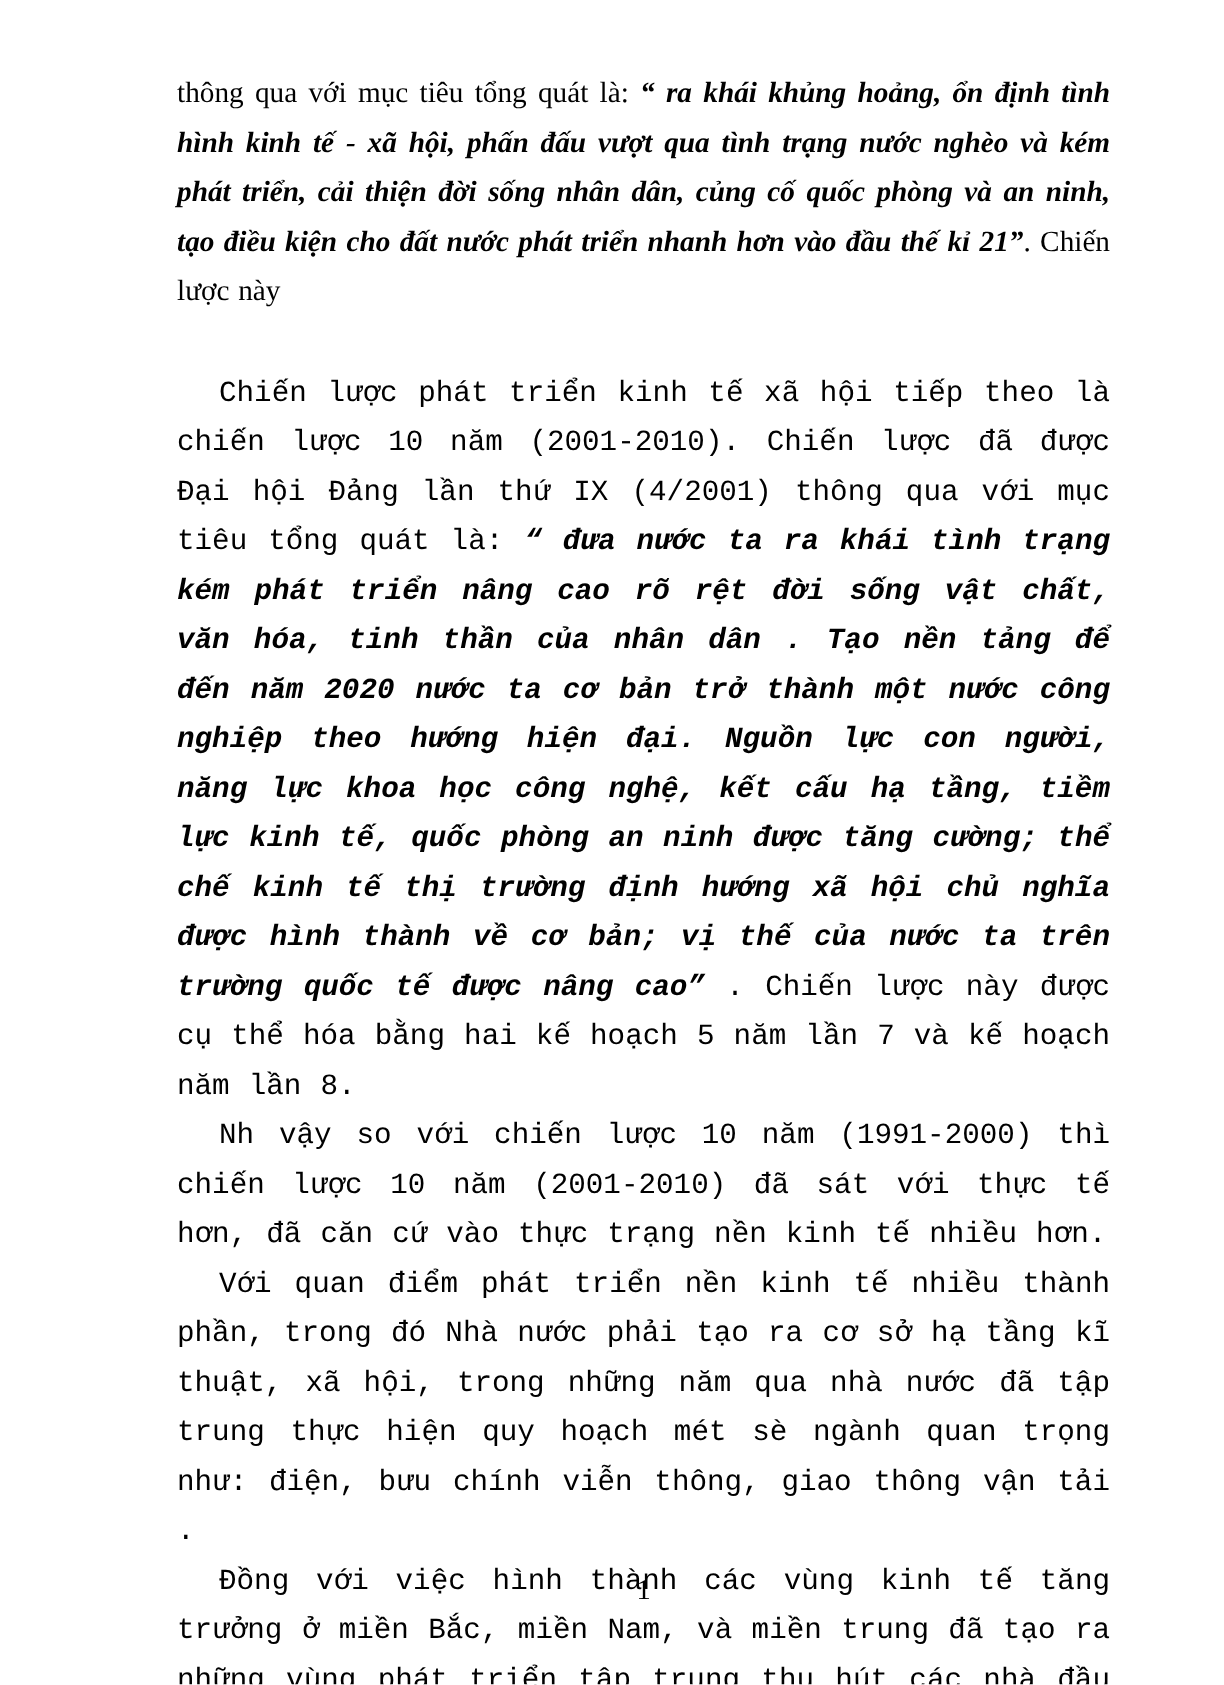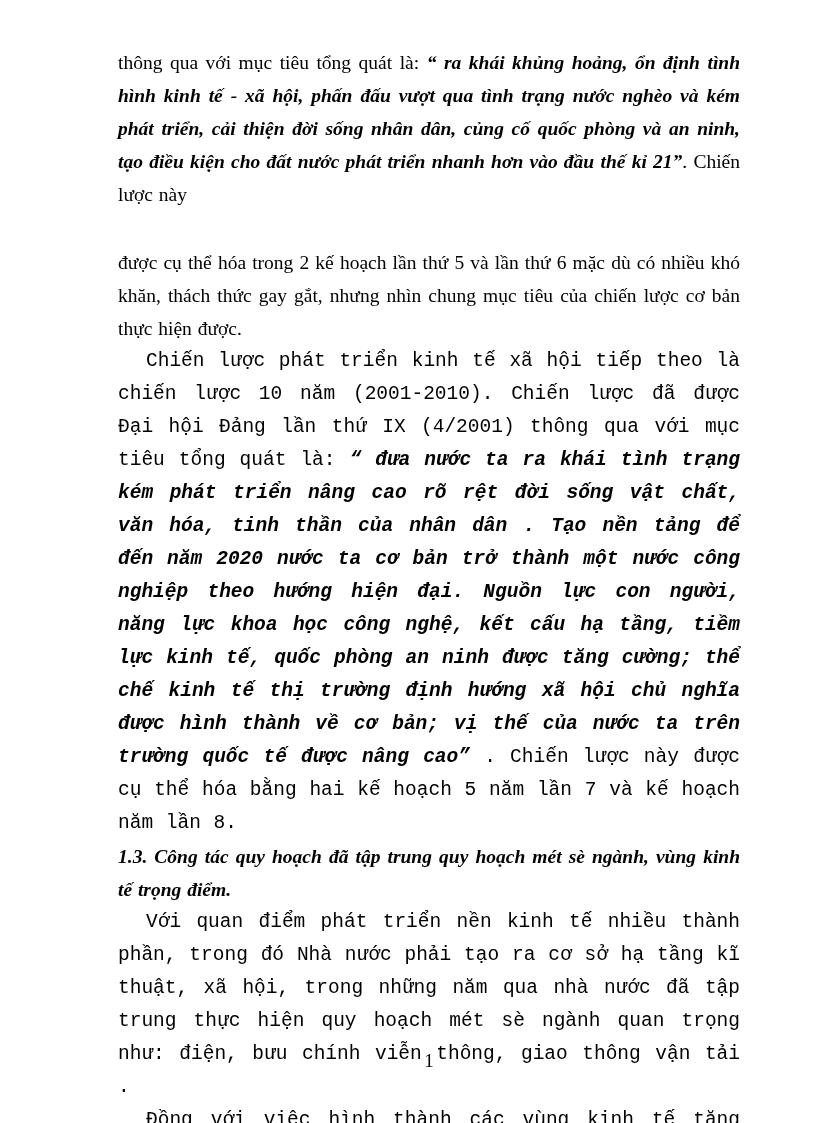--- a/index.html
+++ b/index.html
@@ -53,26 +53,25 @@
   </style>
 </head>
 <body>
 
 <div class="sheet">
 
   <div class="textblock">
 
     <p class="para gap-after"><span>thông qua với mục tiêu tổng quát là: </span><span class="bi">“ ra khái khủng hoảng, ổn định tình hình kinh tế - xã hội, phấn đấu vượt qua tình trạng nước nghèo và kém phát triển, cải thiện đời sống nhân dân, củng cố quốc phòng và an ninh, tạo điều kiện cho đất nước phát triển nhanh hơn vào đầu thế kỉ 21”</span><span>. Chiến lược này</span></p>
 
-    <p class="para"><span>được cụ thể hóa trong 2 kế hoạch lần thứ 5 và lần thứ 6 mặc dù có nhiều khó khăn, thách thức gay gắt, nhưng nhìn chung mục tiêu của chiến lược cơ bản thực hiện được.</span></p>
 
     <p class="para indent"><span>Chiến lược phát triển kinh tế xã hội tiếp theo là chiến lược 10 năm (2001-2010). Chiến lược đã được Đại hội Đảng lần thứ IX (4/2001) thông qua với mục tiêu tổng quát là: </span><span class="bi">“ đưa nước ta ra khái tình trạng kém phát triển nâng cao rõ rệt đời sống vật chất, văn hóa, tinh thần của nhân dân . Tạo nền tảng để đến năm 2020 nước ta cơ bản trở thành một nước công nghiệp theo hướng hiện đại. Nguồn lực con người, năng lực khoa học công nghệ, kết cấu hạ tầng, tiềm lực kinh tế, quốc phòng an ninh được tăng cường; thể chế kinh tế thị trường định hướng xã hội chủ nghĩa được hình thành về cơ bản; vị thế của nước ta trên trường quốc tế được nâng cao”</span><span> . Chiến lược này được cụ thể hóa bằng hai kế hoạch 5 năm lần 7 và kế hoạch năm lần 8.</span></p>
 
+    <p class="para indent"><span>Nh vậy so với chiến lược 10 năm (1991-2000) thì chiến lược 10 năm (2001-2010) đã sát với thực tế hơn, đã căn cứ vào thực trạng nền kinh tế nhiều hơn.</span></p>
 
-    <p class="para heading"><span>1.3. Công tác quy hoạch đã tập trung quy hoạch mét sè ngành, vùng kinh tế trọng điểm.</span></p>
 
     <p class="para indent"><span>Với quan điểm phát triển nền kinh tế nhiều thành phần, trong đó Nhà nước phải tạo ra cơ sở hạ tầng kĩ thuật, xã hội, trong những năm qua nhà nước đã tập trung thực hiện quy hoạch mét sè ngành quan trọng như: điện, bưu chính viễn thông, giao thông vận tải .</span></p>
 
     <p class="para indent"><span>Đồng với việc hình thành các vùng kinh tế tăng trưởng ở miền Bắc, miền Nam, và miền trung đã tạo ra những vùng phát triển tập trung thu hút các nhà đầu tư, làm thay đổi không những bộ mặt kinh tế xã hội ở những vùng này mà còn góp phần quan trọng cho tăng trưởng của toàn nền kinh tế.</span></p>
 
   </div>
 
   <div class="footer">1</div>
 
 </div>

